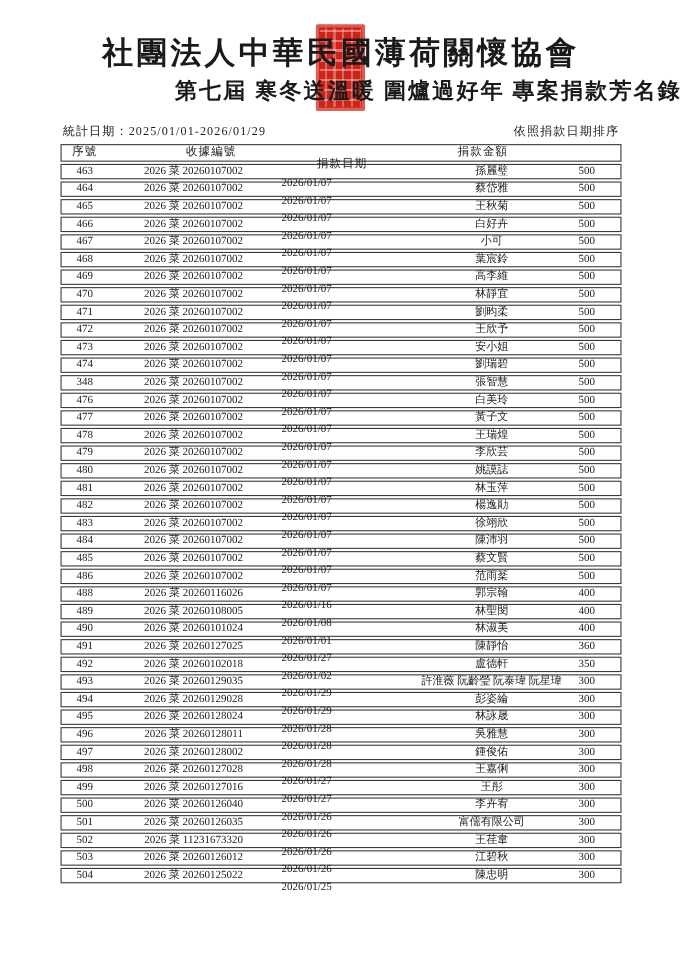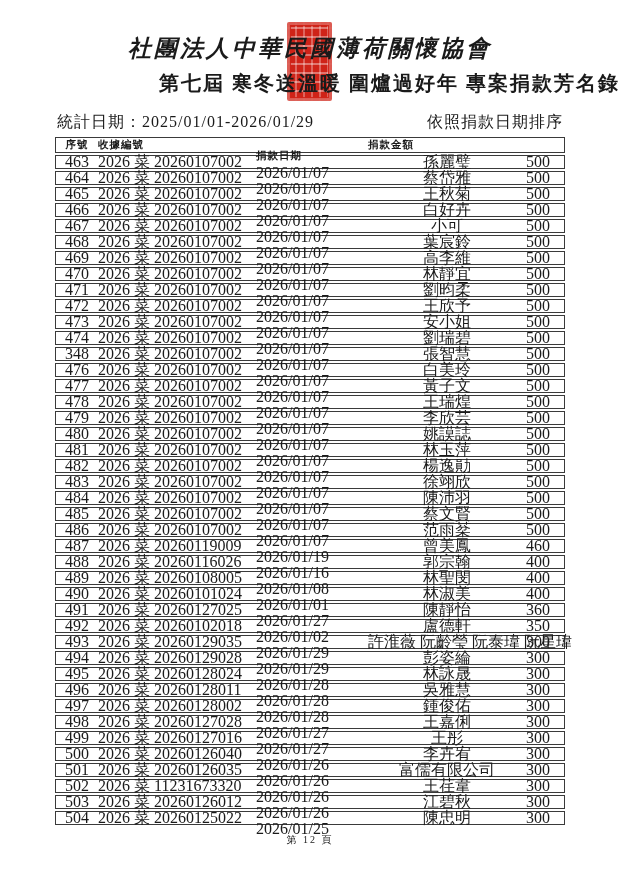--- a/index.html
+++ b/index.html
@@ -6,52 +6,52 @@
   .page{
     position:relative;
     width:620px;height:877px;
     background:#ffffff;
     font-family:"Liberation Serif","DejaVu Serif",serif;
     color:#1a1a1a;
     overflow:hidden;
   }
   .titles{position:relative;text-align:center;padding-top:34px;z-index:1;}
   .title-main{
-    font-size:23px;font-weight:bold;letter-spacing:3px;line-height:30px;font-style:italic;
+    font-size:28px;font-weight:bold;letter-spacing:3px;line-height:30px;
   }
   .title-sub{
     font-size:20px;font-weight:bold;letter-spacing:2px;line-height:30px;margin-top:4px;text-align:right;
   }
   .seal{
     position:absolute;left:287px;top:22px;width:45px;height:79px;
     z-index:0;border-radius:2px;
     
     background:
       repeating-linear-gradient(0deg, rgba(255,255,255,0.38) 0 2px, rgba(255,255,255,0) 2px 9px),
       repeating-linear-gradient(90deg, rgba(255,255,255,0.30) 0 2px, rgba(255,255,255,0) 2px 8px),
       #cf2318;
     box-shadow:inset 0 0 0 3px rgba(255,255,255,0.25), inset 0 0 0 4px rgba(207,35,24,0.9);
   }
   .meta-line{
     display:flex;justify-content:space-between;
     margin:14px 57px 0 57px;
-    font-size:16px;letter-spacing:1px;
+    font-size:11px;letter-spacing:1px;
   }
   .tbl{margin:4px 55px 0 55px;}
   .t-head,.t-row{
     display:flex;align-items:center;
     border:1px solid #3a3a3a;
     height:12px;line-height:12px;
-    font-size:16px;
+    font-size:10px;
     margin-top:2px;
     white-space:nowrap;
   }
-  .t-head{height:14px;line-height:14px;font-size:10.5px;margin-top:0;font-weight:bold;letter-spacing:1px;}
+  .t-head{height:14px;line-height:14px;font-size:10.5px;margin-top:0;font-weight:normal;letter-spacing:1px;gap:16px;}
   .c1{width:42px;text-align:center;flex:0 0 auto;}
-  .c2{width:156px;flex:0 0 auto;}
+  .c2{width:156px;text-align:center;flex:0 0 auto;}
   .c3{width:112px;text-align:left;padding-left:2px;flex:0 0 auto;margin-top:21px;}
   .c4{width:158px;text-align:center;flex:0 0 auto;}
   .c5{flex:1 1 auto;padding-right:4px;}
   .footer{
     text-align:center;font-size:10px;margin-top:8px;letter-spacing:2px;
   }
 </style>
 </head>
 <body>
 
@@ -239,27 +239,20 @@
           <span class="c5">500</span>
         </div>
         <div class="t-row">
           <span class="c1">486</span>
           <span class="c2">2026 菜 20260107002</span>
           <span class="c3">2026/01/07</span>
           <span class="c4">范雨棻</span>
           <span class="c5">500</span>
         </div>
         <div class="t-row">
-          <span class="c1">487</span>
-          <span class="c2">2026 菜 20260119009</span>
-          <span class="c3">2026/01/19</span>
-          <span class="c4">曾美鳳</span>
-          <span class="c5">460</span>
-        </div>
-        <div class="t-row">
           <span class="c1">488</span>
           <span class="c2">2026 菜 20260116026</span>
           <span class="c3">2026/01/16</span>
           <span class="c4">郭宗翰</span>
           <span class="c5">400</span>
         </div>
         <div class="t-row">
           <span class="c1">489</span>
           <span class="c2">2026 菜 20260108005</span>
           <span class="c3">2026/01/08</span>
@@ -367,15 +360,14 @@
         <div class="t-row">
           <span class="c1">504</span>
           <span class="c2">2026 菜 20260125022</span>
           <span class="c3">2026/01/25</span>
           <span class="c4">陳忠明</span>
           <span class="c5">300</span>
         </div>
       </div>
   </div>
 
-  <div class="footer">第 12 頁</div>
 
 </div>
 
 </body></html>

